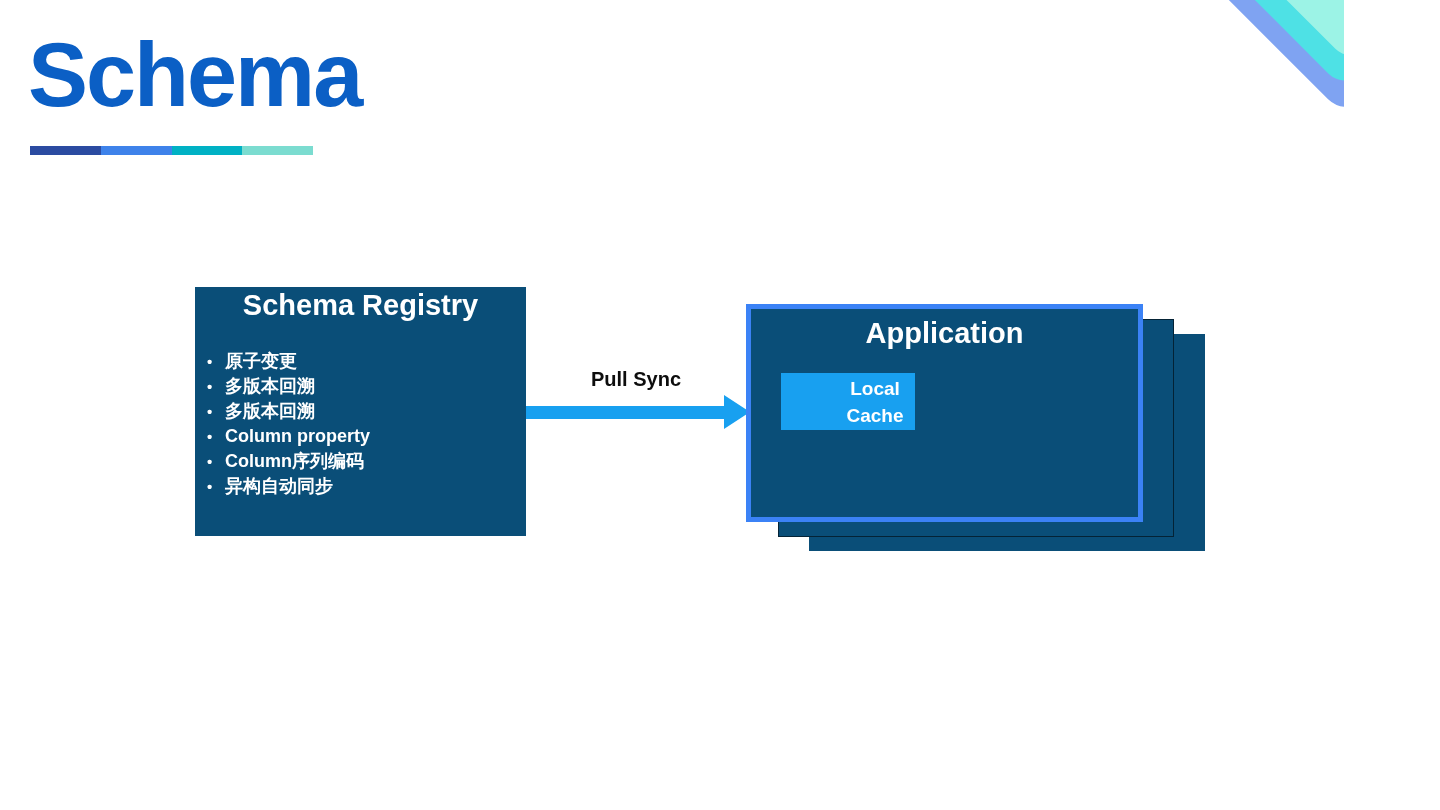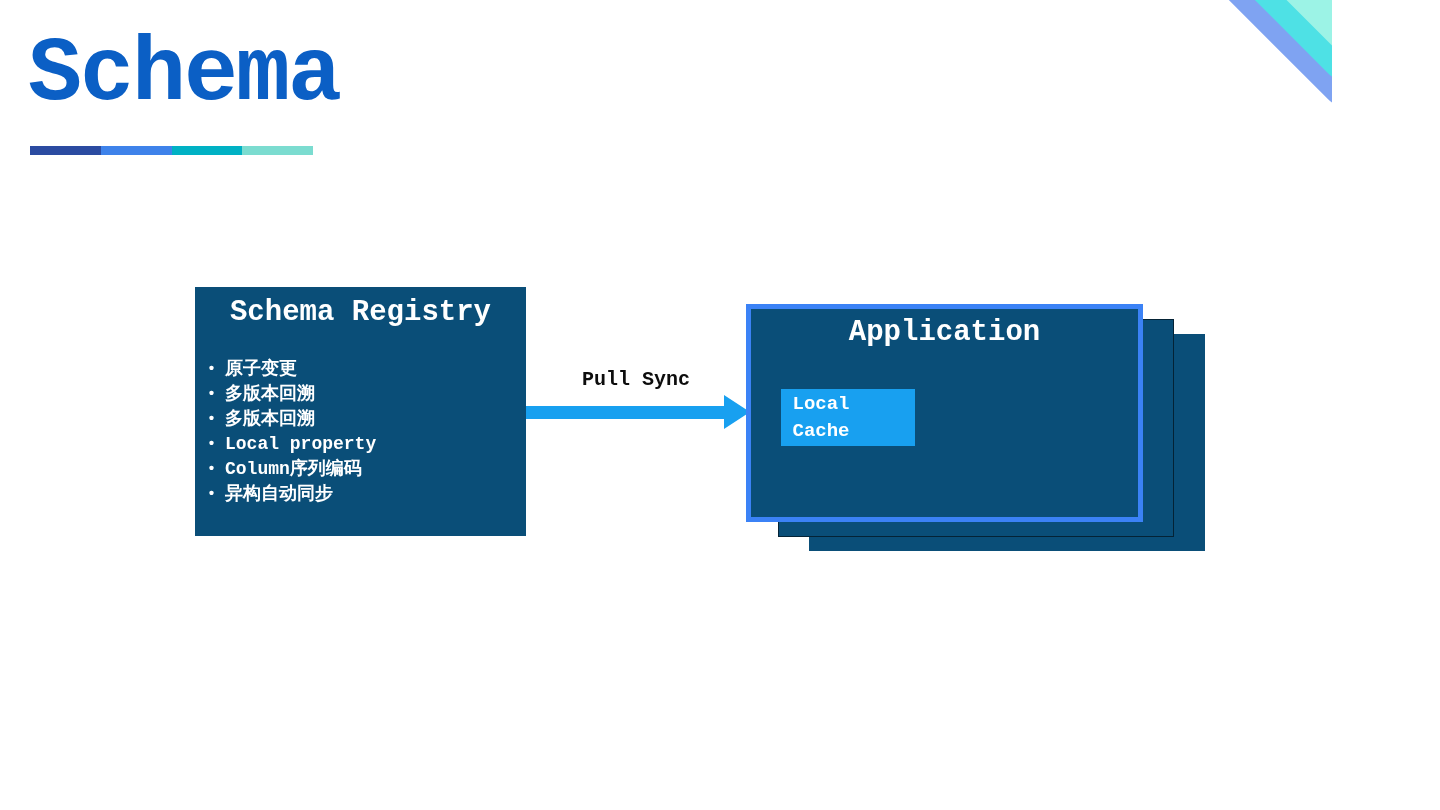--- a/index.html
+++ b/index.html
@@ -1,19 +1,20 @@
 <!DOCTYPE html>
 <html><head>
 <meta charset="utf-8">
 <style>
   html,body { margin:0; padding:0; }
   #slide {
     position:relative; width:1332px; height:810px;
     background:#ffffff; overflow:hidden;
-    font-family:Liberation Mono, monospace;
+    font-family:Liberation Sans, sans-serif;
+    padding-left:12px;
   }
 
   
   .slide-title {
     position:absolute; left:28px; top:30px;
     font-size:90px; line-height:1; font-weight:700;
     color:#0B5FC5; letter-spacing:-2px;
   }
   .accent-bar {
     position:absolute; left:30px; top:146px;
@@ -32,21 +33,21 @@
   .deco-mint   { width:193px; height:193px; left:1253px; top:-170px; background:#9CF3E6; border-radius:20px; }
   .deco-outline{ width:122px; height:122px; left:1415px; top:96px;  background:#F0FDFA; border:1px solid #7FD6D2; border-radius:8px; }
   .deco-inner  { width:106px; height:106px; left:1430px; top:113px; background:#ACF4E7; border-radius:8px; }
 
   
   .registry-box {
     position:absolute; left:195px; top:287px;
     width:331px; height:249px; background:#0A4E78; color:#ffffff;
   }
   .registry-title {
-    margin-top:8px; text-align:center;
+    text-align:center;
     font-size:29px; line-height:36px; font-weight:600;
   }
   .registry-bullets {
     margin:26px 12px 0 0; padding:0; list-style:none;
     font-size:18px; line-height:25px; font-weight:600;
   }
   .registry-bullets li { position:relative; padding-left:30px; }
   .registry-bullets li::before {
     content:"\2022"; position:absolute; left:12px; top:0;
     font-size:15px;
@@ -81,23 +82,23 @@
   .app-front {
     position:absolute; left:746px; top:304px;
     width:397px; height:218px; background:#0A4E78;
     border:5px solid #3b82f6; box-sizing:border-box;
   }
   .app-title {
     margin-top:6px; text-align:center; color:#ffffff;
     font-size:29px; line-height:36px; font-weight:600;
   }
   .cache-box {
-    position:absolute; left:30px; top:80px;
+    position:absolute; left:30px; top:64px;
     width:134px; height:57px; background:#18A0F0;
-    display:flex; align-items:center; justify-content:flex-start;
+    display:flex; align-items:center; justify-content:flex-end;
   }
   .cache-label {
     width:80px; color:#ffffff; text-align:center;
     font-size:19px; line-height:27px; font-weight:600;
   }
 </style>
 </head>
 <body>
 
 <div id="slide">
@@ -115,21 +116,21 @@
     <span></span>
     <span></span>
   </div>
 
   <div class="registry-box">
     <div class="registry-title">Schema Registry</div>
     <ul class="registry-bullets">
       <li>原子变更</li>
       <li>多版本回溯</li>
       <li>多版本回溯</li>
-      <li>Local property</li>
+      <li>Column property</li>
       <li>Column序列编码</li>
       <li>异构自动同步</li>
     </ul>
   </div>
 
   <div class="sync-label">Pull Sync</div>
   <div class="arrow-body"></div>
   <div class="arrow-head"></div>
 
   <div class="app-back"></div>

